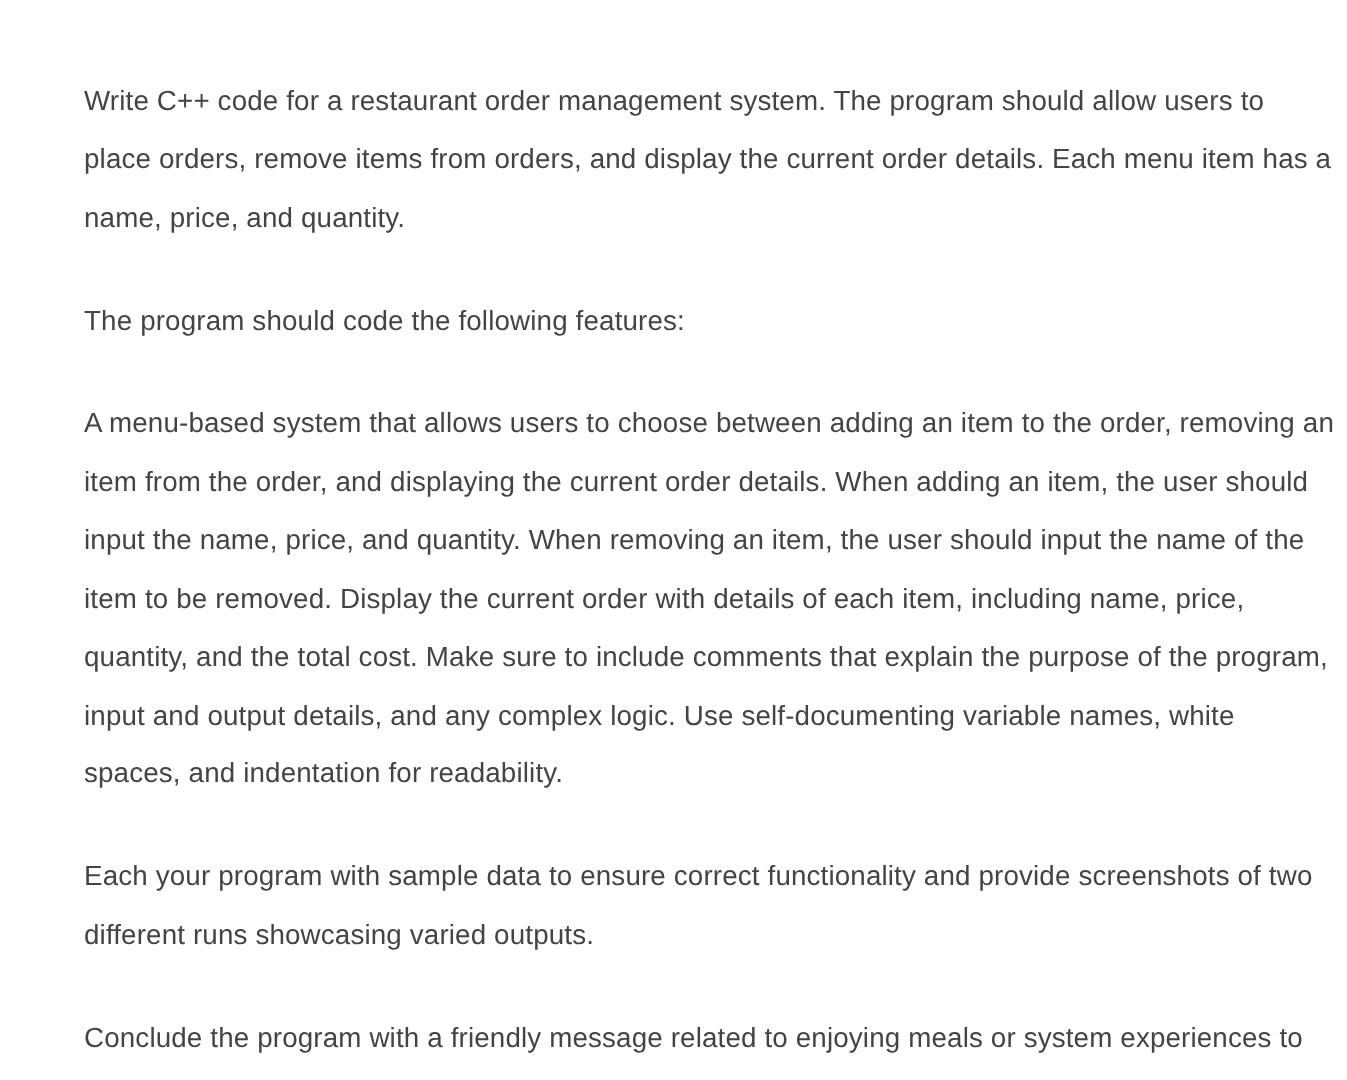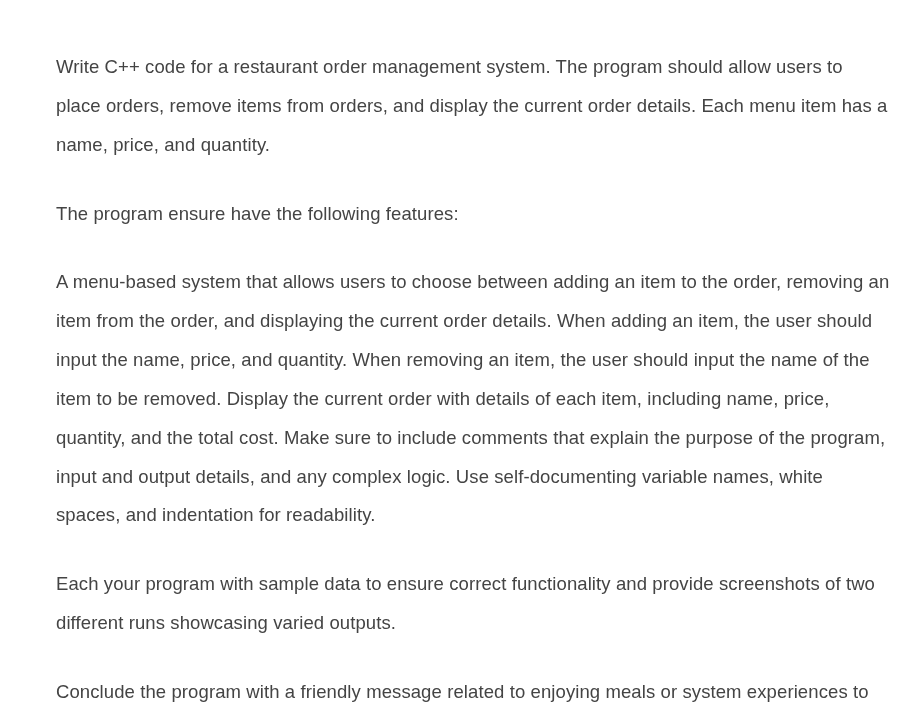--- a/index.html
+++ b/index.html
@@ -23,19 +23,19 @@
     }
     .paragraph:last-child {
       margin-bottom: 0;
     }
   </style>
 </head>
 <body>
 
 <div class="paragraph">Write C++ code for a restaurant order management system. The program should allow users to place orders, remove items from orders, and display the current order details. Each menu item has a name, price, and quantity.</div>
 
-<div class="paragraph">The program ensure have the following features:</div>
+<div class="paragraph">The program should code the following features:</div>
 
 <div class="paragraph">A menu-based system that allows users to choose between adding an item to the order, removing an item from the order, and displaying the current order details. When adding an item, the user should input the name, price, and quantity. When removing an item, the user should input the name of the item to be removed. Display the current order with details of each item, including name, price, quantity, and the total cost. Make sure to include comments that explain the purpose of the program, input and output details, and any complex logic. Use self-documenting variable names, white spaces, and indentation for readability.</div>
 
 <div class="paragraph">Each your program with sample data to ensure correct functionality and provide screenshots of two different runs showcasing varied outputs.</div>
 
 <div class="paragraph">Conclude the program with a friendly message related to enjoying meals or system experiences to engage the user.</div>
 
 </body></html>

